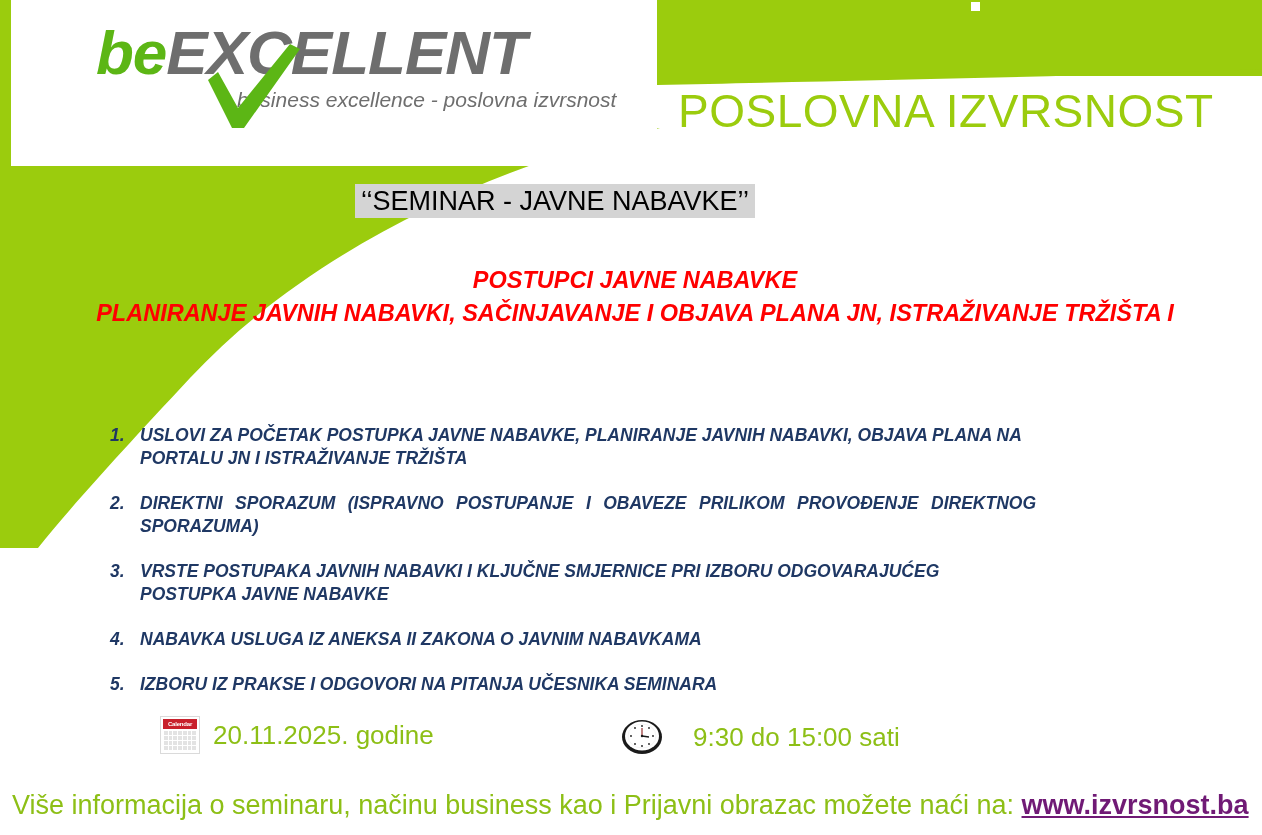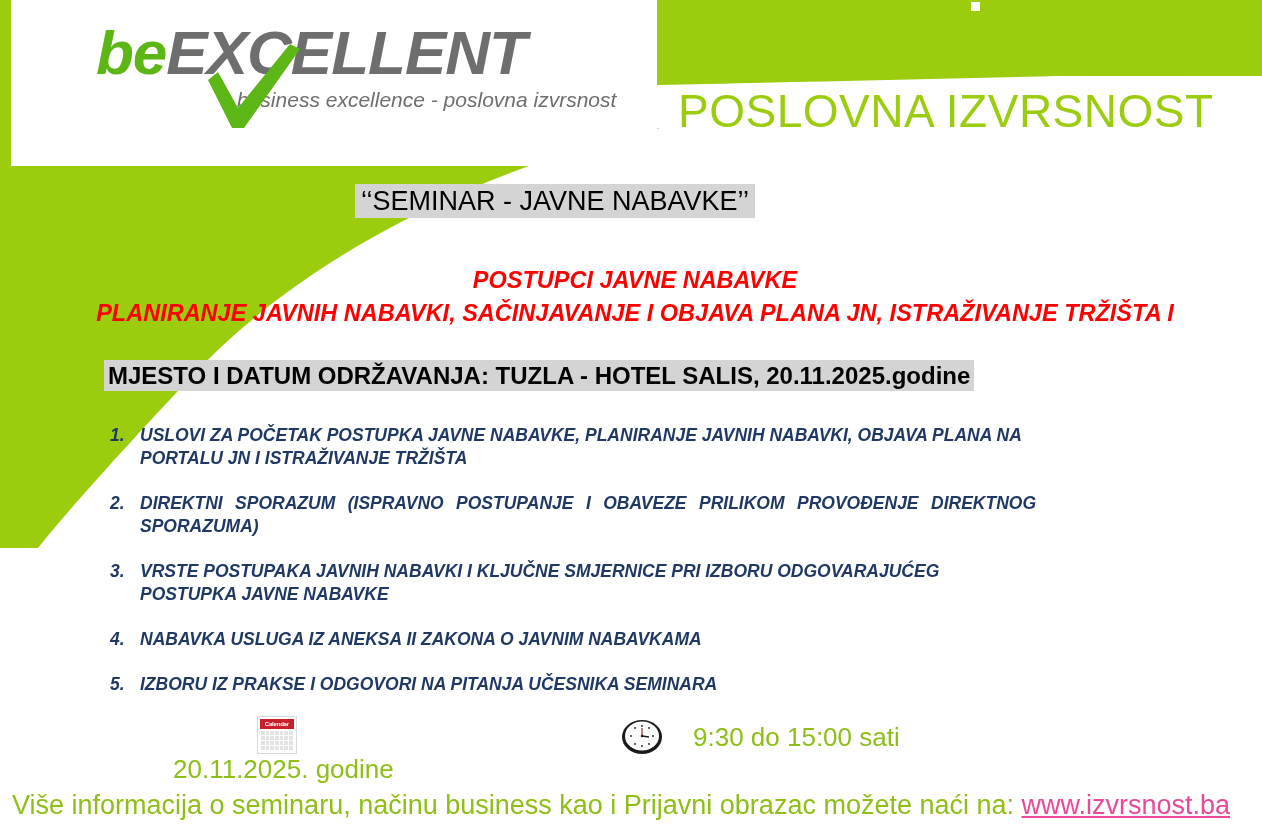--- a/index.html
+++ b/index.html
@@ -179,21 +179,21 @@
     position: absolute;
     left: 160px; top: 716px;
     width: 760px; height: 50px;
     z-index: 5;
   }
   .info-block {
     position: absolute;
     display: flex;
     align-items: center;
   }
-  .info-block.date-block { left: 0; top: 0; flex-direction: column; }
+  .info-block.date-block { left: 0; top: 0; }
   .info-block.time-block { left: 460px; top: 2px; gap: 16px; }
   .info-label {
     color: #8DBF16;
     font-size: 26px;
     margin-left: 13px;
     white-space: nowrap;
   }
 
   
   .cal-icon {
@@ -233,23 +233,23 @@
   .footer {
     position: absolute;
     left: 12px; top: 790px;
     width: 1240px;
     color: #8DBF16;
     font-size: 27px;
     white-space: nowrap;
     z-index: 5;
   }
   .footer-link {
-    font-weight: 400;
+    font-weight: 700;
     text-decoration: underline;
-    color: #ec4899;
+    color: #701a75;
   }
 </style>
 </head>
 <body>
 
 <div id="poster">
 
   <div class="blade-wrap">
     <svg width="700" height="420" viewBox="0 0 700 420">
       <defs>
@@ -286,21 +286,20 @@
 
   <div class="header-title">POSLOVNA IZVRSNOST</div>
 
   <div class="seminar-title"><span>‘‘SEMINAR - JAVNE NABAVKE’’</span></div>
 
   <div class="subtitle">
     <div>POSTUPCI JAVNE NABAVKE</div>
     <div>PLANIRANJE JAVNIH NABAVKI, SAČINJAVANJE I OBJAVA  PLANA JN, ISTRAŽIVANJE TRŽIŠTA I</div>
   </div>
 
-  <div class="place-date"><span>MJESTO I DATUM ODRŽAVANJA: TUZLA - HOTEL SALIS, 20.11.2025.godine</span></div>
 
   <div class="agenda">
     <div class="agenda-item just-1">
       <div class="agenda-num">1.</div>
       <div class="agenda-text">USLOVI ZA POČETAK POSTUPKA JAVNE NABAVKE, PLANIRANJE JAVNIH NABAVKI, OBJAVA PLANA NA PORTALU JN I ISTRAŽIVANJE TRŽIŠTA</div>
     </div>
     <div class="agenda-item">
       <div class="agenda-num">2.</div>
       <div class="agenda-text">DIREKTNI SPORAZUM (ISPRAVNO POSTUPANJE I OBAVEZE PRILIKOM PROVOĐENJE DIREKTNOG SPORAZUMA)</div>
     </div>

